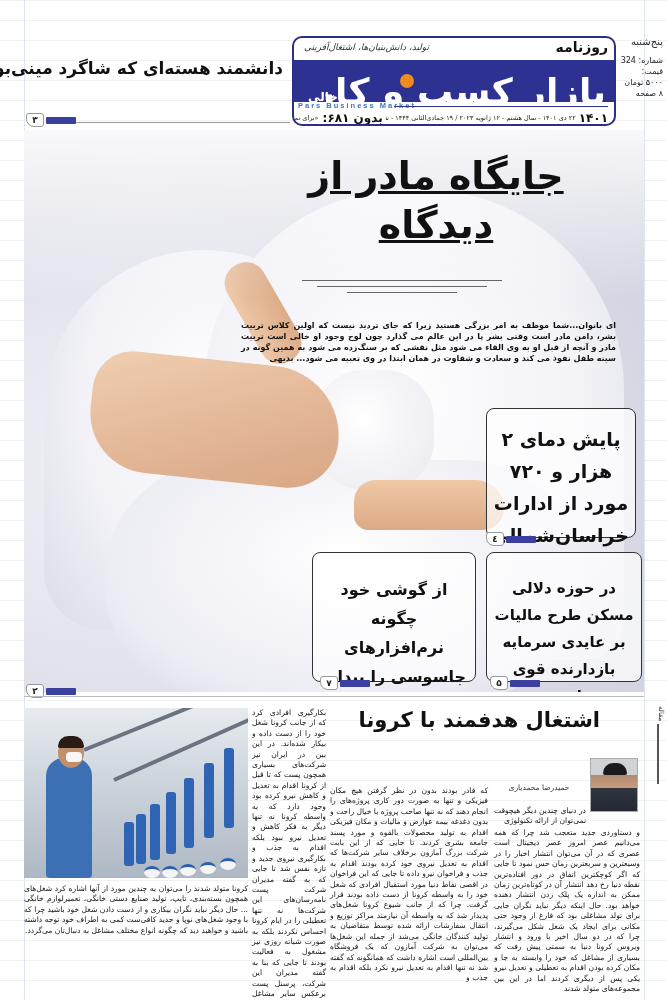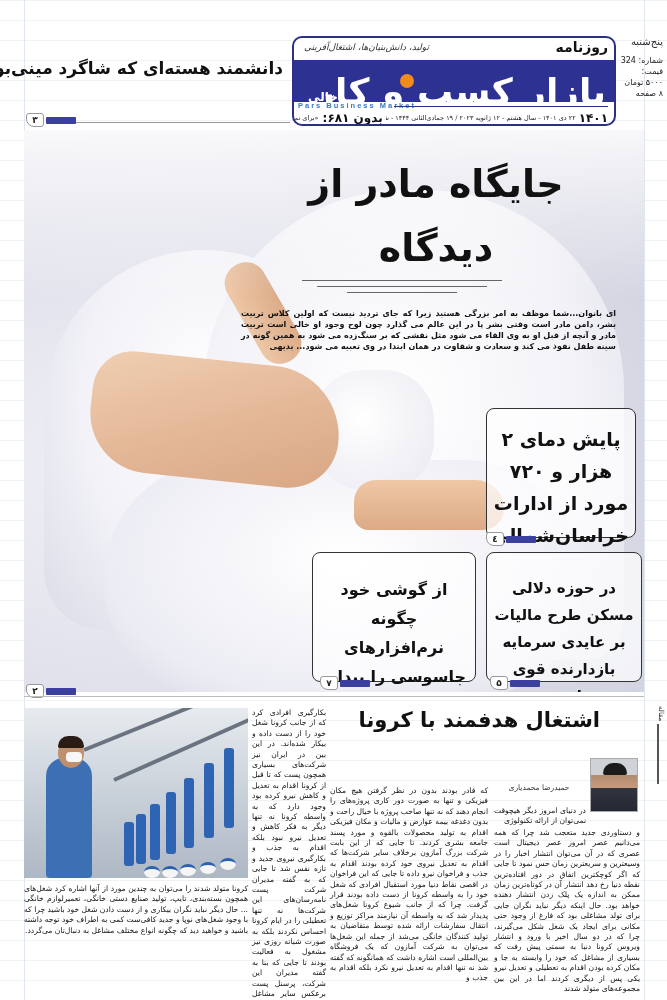--- a/index.html
+++ b/index.html
@@ -108,26 +108,26 @@
   .hand1-thumb { position: absolute; left: 218px; top: 128px; width: 42px; height: 110px;
     background: linear-gradient(90deg, #edc7a7, #dcac88); border-radius: 20px; transform: rotate(-30deg); }
   .hand2 { position: absolute; left: 330px; top: 350px; width: 150px; height: 50px;
     background: linear-gradient(180deg, #efc8a6, #dcaa86); border-radius: 30px 40px 30px 20px; }
   .sleeve1 { position: absolute; left: 290px; top: 240px; width: 120px; height: 120px; border-radius: 50px;
     background: radial-gradient(ellipse at 40% 40%, #ffffff, #e8e8f0); }
   .hero-fade { position: absolute; inset: 0; background: linear-gradient(180deg, rgba(255,255,255,0.85) 0%, rgba(255,255,255,0.35) 18%, rgba(255,255,255,0) 30%); }
 
   .hero-title {
     position: absolute; right: 28px; top: 22px; width: 360px;
-    font-weight: bold; font-size: 38px; line-height: 64px; color: #111; text-align: center;
+    font-weight: bold; font-size: 38px; line-height: 49px; color: #111; text-align: center; text-decoration: underline;
   }
   .hero-lines { position: absolute; left: 268px; top: 150px; width: 220px; }
   .hero-lines div { height: 1px; background: #666; margin: 0 auto 5px; }
   .hero-body {
-    position: absolute; right: 28px; top: 178px; width: 375px;
+    position: absolute; right: 28px; top: 190px; width: 375px;
     font-size: 8px; font-weight: bold; line-height: 11px; text-align: justify; color: #111; margin-left: 32px;
   }
 
   
   .box {
     position: absolute; border: 1.5px solid #333; border-radius: 8px;
     background: rgba(255,255,255,0.72);
   }
   .box-title {
     position: absolute; left: 6px; right: 6px; font-weight: bold; color: #111; text-align: center;
@@ -263,21 +263,21 @@
 
 <div class="article-label">مقاله</div>
 <div class="article-label-bar"></div>
 <div class="article-title">اشتغال هدفمند با کرونا</div>
 
 <div class="author-photo">
     <div class="hair"></div>
   </div>
 <div class="author-name">حمیدرضا محمدیاری</div>
 
-<div class="col" style="left:494px;top:806px;width:92px;">در دنیای امروز دیگر هیچوقت نمی‌توان از ارائه تکنولوژی</div>
+<div class="col" style="left:494px;top:806px;width:92px;">در دنیای چندین دیگر هیچوقت نمی‌توان از ارائه تکنولوژی</div>
 <div class="col" style="left:494px;top:828px;width:146px;">و دستاوردی جدید متعجب شد چرا که همه می‌دانیم عصر امروز عصر دیجیتال است عصری که در آن می‌توان انتشار اخبار را در وسیعترین و سریعترین زمان حس نمود تا جایی که اگر کوچکترین اتفاق در دور افتاده‌ترین نقطه دنیا رخ دهد انتشار آن در کوتاه‌ترین زمان ممکن به اندازه یک پلک زدن انتشار دهنده خواهد بود. حال اینکه دیگر نباید نگران جایی برای تولد مشاغلی بود که فارغ از وجود حتی مکانی برای ایجاد یک شغل شکل می‌گیرند، چرا که در دو سال اخیر با ورود و انتشار ویروس کرونا دنیا به سمتی پیش رفت که بسیاری از مشاغل که خود را وابسته به جا و مکان کرده بودن اقدام به تعطیلی و تعدیل نیرو یکی پس از دیگری کردند اما در این بین مجموعه‌های متولد شدند</div>
 <div class="col" style="left:330px;top:786px;width:158px;">که قادر بودند بدون در نظر گرفتن هیچ مکان فیزیکی و تنها به صورت دور کاری پروژه‌های را انجام دهند که نه تنها صاحب پروژه با خیال راحت و بدون دغدغه بیمه عوارض و مالیات و مکان فیزیکی اقدام به تولید محصولات بالقوه و مورد پسند جامعه بشری کردند. تا جایی که از این بابت شرکت بزرگ آمازون برخلاف سایر شرکت‌ها که اقدام به تعدیل نیروی خود کرده بودند اقدام به جذب و فراخوان نیرو داده تا جایی که این فراخوان در اقصی نقاط دنیا مورد استقبال افرادی که شغل خود را به واسطه کرونا از دست داده بودند قرار گرفت. چرا که از جانب شیوع کرونا شغل‌های پدیدار شد که به واسطه آن نیازمند مراکز توزیع و انتقال سفارشات ارائه شده توسط متقاضیان به تولید کنندگان خانگی می‌شد از جمله این شغل‌ها می‌توان به شرکت آمازون که یک فروشگاه بین‌المللی است اشاره داشت که همانگونه که گفته شد نه تنها اقدام به تعدیل نیرو نکرد بلکه اقدام به جذب و</div>
 <div class="col" style="left:252px;top:708px;width:74px;">بکارگیری افرادی کرد که از جانب کرونا شغل خود را از دست داده و بیکار شده‌اند. در این بین در ایران نیز شرکت‌های بسیاری همچون پست که تا قبل از کرونا اقدام به تعدیل و کاهش نیرو کرده بود وجود دارد که به واسطه کرونا نه تنها دیگر به فکر کاهش و تعدیل نیرو نبود بلکه اقدام به جذب و بکارگیری نیروی جدید و تازه نفس شد تا جایی که به گفته مدیران شرکت پست نامه‌رسان‌های این شرکت‌ها نه تنها تعطیلی را در ایام کرونا احساس نکردند بلکه به صورت شبانه روزی نیز مشغول به فعالیت بودند تا جایی که بنا به گفته مدیران این شرکت، پرسنل پست برعکس سایر مشاغل جز پیش قرەقاولان مواجه با کرونا به واسطه ورود کالاها از سایرکشورها و از طریق گمرگ وارد کشور شده و به دست سفارش دهند یا صاحب کالا است بودند. حال در این بین در ایران شغل‌های که از جانب</div>
 <div class="col" style="left:24px;top:884px;width:224px;">کرونا متولد شدند را می‌توان به چندین مورد از آنها اشاره کرد شغل‌های همچون بسته‌بندی، تایپ، تولید صنایع دستی خانگی، تعمیرلوازم خانگی ... حال دیگر نباید نگران بیکاری و از دست دادن شغل خود باشید چرا که با وجود شغل‌های نوپا و جدید کافی‌ست کمی به اطراف خود توجه داشته باشید و خواهید دید که چگونه انواع مختلف مشاغل به دنبال‌تان می‌گردد.</div>
 
 <div class="factory-photo">
   <div class="fp-rail" style="left:60px;top:40px;width:180px;transform:rotate(-22deg);"></div>
   <div class="fp-rail" style="left:90px;top:70px;width:160px;transform:rotate(-24deg);"></div>
   <div class="fp-machine" style="left:200px;top:40px;height:80px;"></div>
   <div class="fp-machine" style="left:180px;top:55px;height:75px;"></div>

